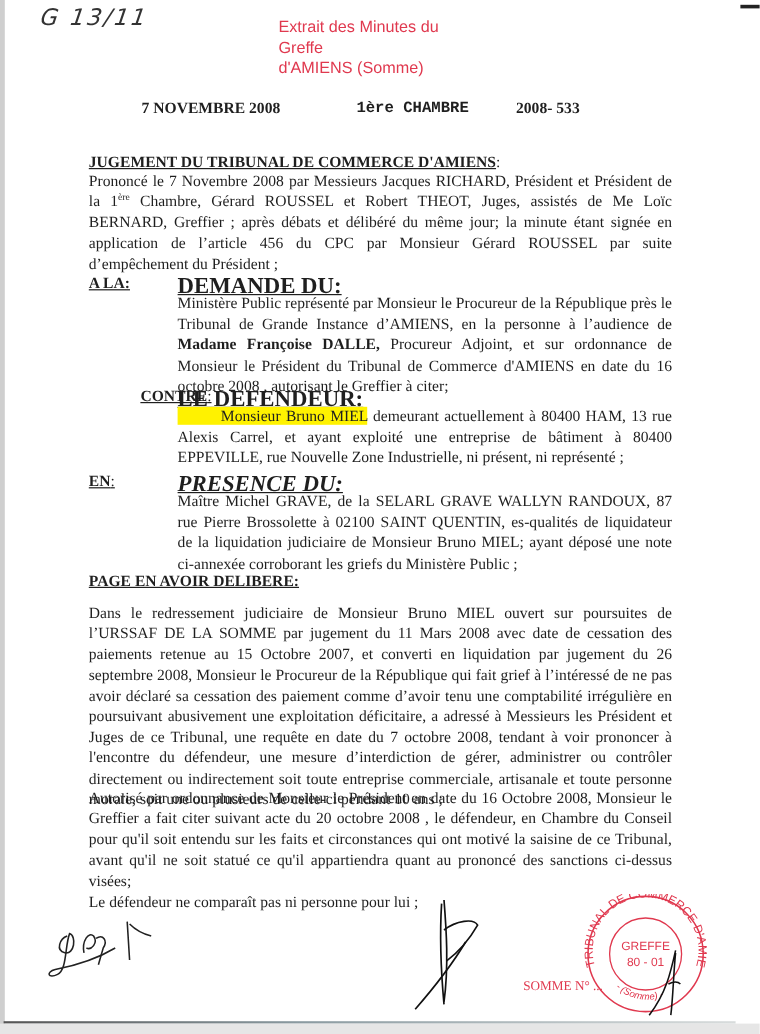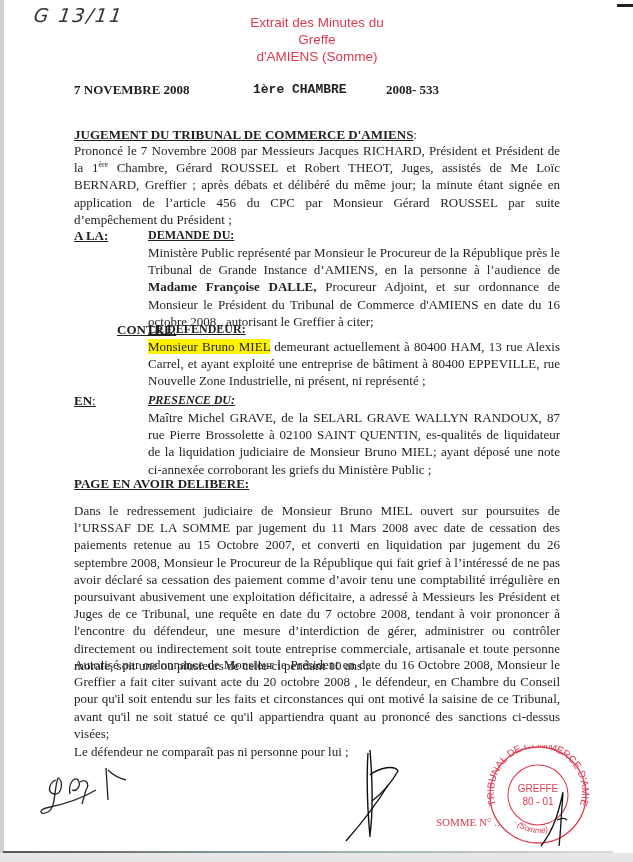--- a/index.html
+++ b/index.html
@@ -12,41 +12,41 @@
   }
   .edge-left { position: absolute; left: 0; top: 0; width: 4px; height: 862px; background: #cfcfcf; }
   .edge-bottom { position: absolute; left: 0; top: 853px; width: 633px; height: 9px; background: #e6e6e6; }
   .scan-line { position: absolute; left: 3px; top: 851px; width: 610px; height: 2px;
     background: linear-gradient(to right, #555 0%, #8a9aa0 40%, #d8dcdc 100%); }
   .top-mark { position: absolute; left: 617px; top: 4px; width: 16px; height: 3px; background: #222; }
 
   .ref { position: absolute; left: 34px; top: 4px; font-family: "DejaVu Sans", sans-serif;
     font-style: italic; font-size: 19px; color: #333; letter-spacing: 2px; transform: skewX(-8deg); }
 
-  .stamp-extract { position: absolute; left: 232px; top: 14px; width: 170px; text-align: center;
+  .stamp-extract { position: absolute; left: 232px; top: 14px; width: 170px; 
     font-family: "Liberation Sans", sans-serif; font-size: 13.5px; line-height: 17px; color: #e0394f; }
 
-  .header-row { position: absolute; top: 82px; font-weight: bold; font-size: 13px; }
+  .header-row { position: absolute; top: 82px; font-weight: bold; font-size: 13px; margin-left: 44px; }
   .h-date { left: 74px; }
   .h-chamber { left: 253px; font-family: Liberation Mono, monospace; }
   .h-num { left: 386px; }
 
   .text { position: absolute; font-size: 13px; line-height: 17.2px; text-align: justify; }
   .u { text-decoration: underline; font-weight: bold; }
   .b { font-weight: bold; }
   .sup { font-size: 8px; vertical-align: super; line-height: 0; }
 
   .title-jug { left: 74px; top: 126px; }
   .par-jug { left: 74px; top: 142px; width: 486px; }
 
   .lbl { position: absolute; font-weight: bold; text-decoration: underline; font-size: 13px; left: 74px; }
-  .sect-title { position: absolute; left: 148px; font-weight: bold; text-decoration: underline; font-size: 12px; }
+  .sect-title { position: absolute; left: 148px; font-weight: bold; text-decoration: underline; font-size: 19px; }
   .sect-body { left: 148px; width: 412px; }
 
-  .highlight { background: #fff200; }
+  .highlight { background: #fff200; padding-left: 36px; }
 
   .par-main { left: 74px; width: 486px; }
 
   .page-no { position: absolute; left: 436px; top: 816px; font-size: 11px; color: #e0394f; }
   .sig { position: absolute; }
 </style>
 </head>
 <body>
 
 <div class="edge-left"></div>

